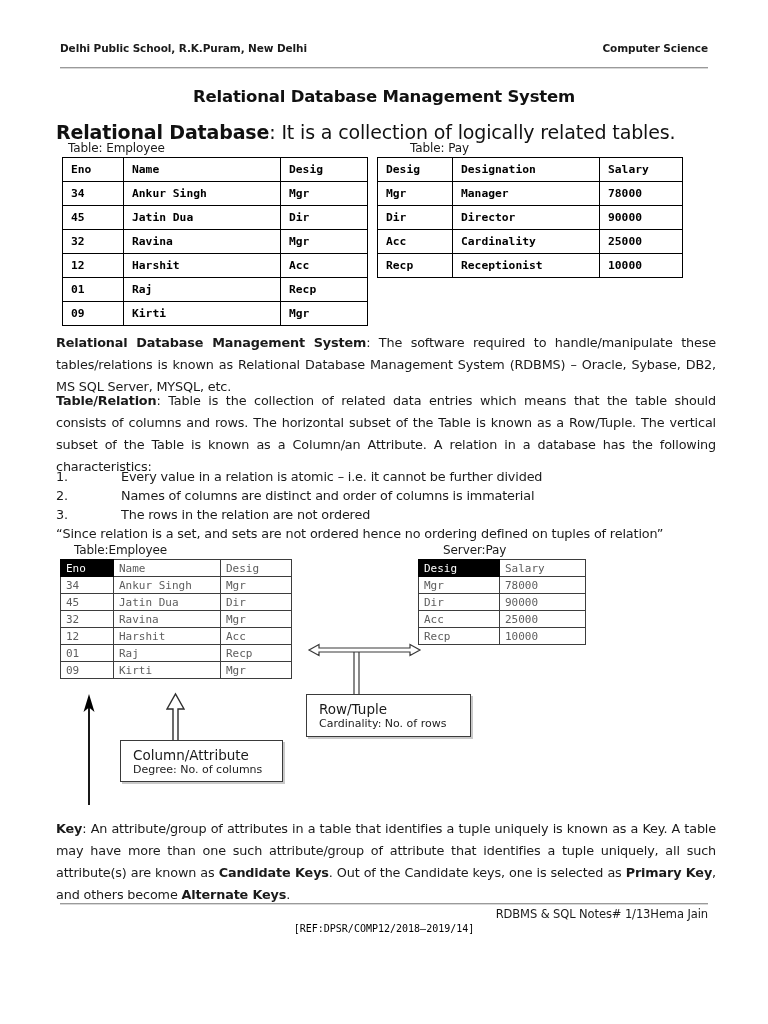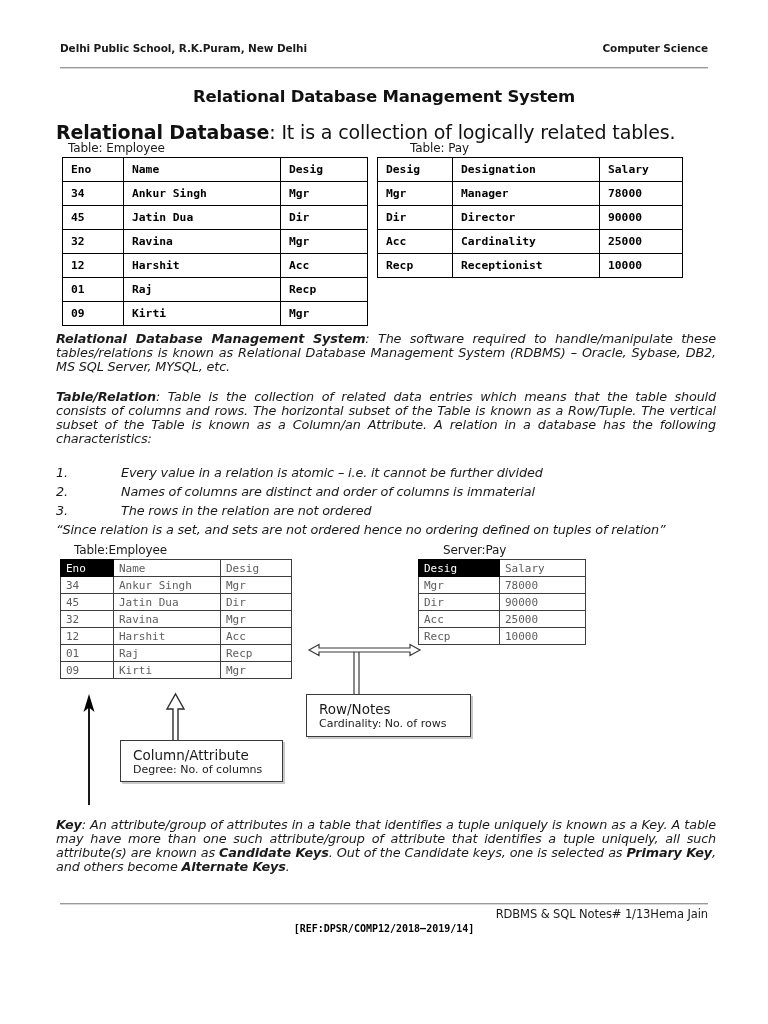--- a/index.html
+++ b/index.html
@@ -51,25 +51,24 @@
     text-align: center;
     font-size: 16.5px;
     font-weight: bold;
     letter-spacing: -0.2px;
   }
 
   
   .para {
     position: absolute;
     font-size: 12.8px;
-    line-height: 14px;
+    line-height: 22px;
     text-align: justify;
     letter-spacing: -0.15px;
     color: #1a1a1a;
-    font-style: italic;
   }
   .para b { font-weight: bold; }
   .nojust { text-align: left; }
 
   .lede {
     position: absolute;
     top: 121px;
     left: 56px;
     width: 660px;
     font-size: 19px;
@@ -166,21 +165,21 @@
     color: #1a1a1a;
   }
   .ftr-ref {
     position: absolute;
     top: 923px;
     left: 0;
     width: 768px;
     text-align: center;
     font-family: "DejaVu Sans Mono", monospace;
     font-size: 10px;
-    font-weight: bold;
+    font-weight: normal;
     color: #000000;
   }
 
   svg.overlay {
     position: absolute;
     top: 0; left: 0;
     width: 768px; height: 1024px;
     pointer-events: none;
   }
 </style>
@@ -378,21 +377,21 @@
       <line x1="359" y1="652" x2="359" y2="694" stroke="#3a3a3a" stroke-width="1.2"></line>
     </g>
   </svg>
 
   <div class="callout" style="top:740px;left:120px;width:163px;height:42px;">
     <div class="c-title">Column/Attribute</div>
     <div class="c-sub">Degree: No. of columns</div>
   </div>
 
   <div class="callout" style="top:694px;left:306px;width:165px;height:43px;">
-    <div class="c-title">Row/Notes</div>
+    <div class="c-title">Row/Tuple</div>
     <div class="c-sub">Cardinality: No. of rows</div>
   </div>
 
   <div class="para" style="top:818px;left:56px;width:660px;"><b>Key</b><span>: An attribute/group of attributes in a table that identifies a tuple uniquely is known as a Key. A table may have more than one such attribute/group of attribute that identifies a tuple uniquely, all such attribute(s) are known as </span><b>Candidate Keys</b><span>. Out of the Candidate keys, one is selected as </span><b>Primary Key</b><span>, and others become </span><b>Alternate Keys</b><span>.</span></div>
 
   <div class="ftr-rule"></div>
   <div class="ftr">
     <span>RDBMS &amp; SQL Notes</span>
     <span># 1/13</span>
     <span>Hema Jain</span>

